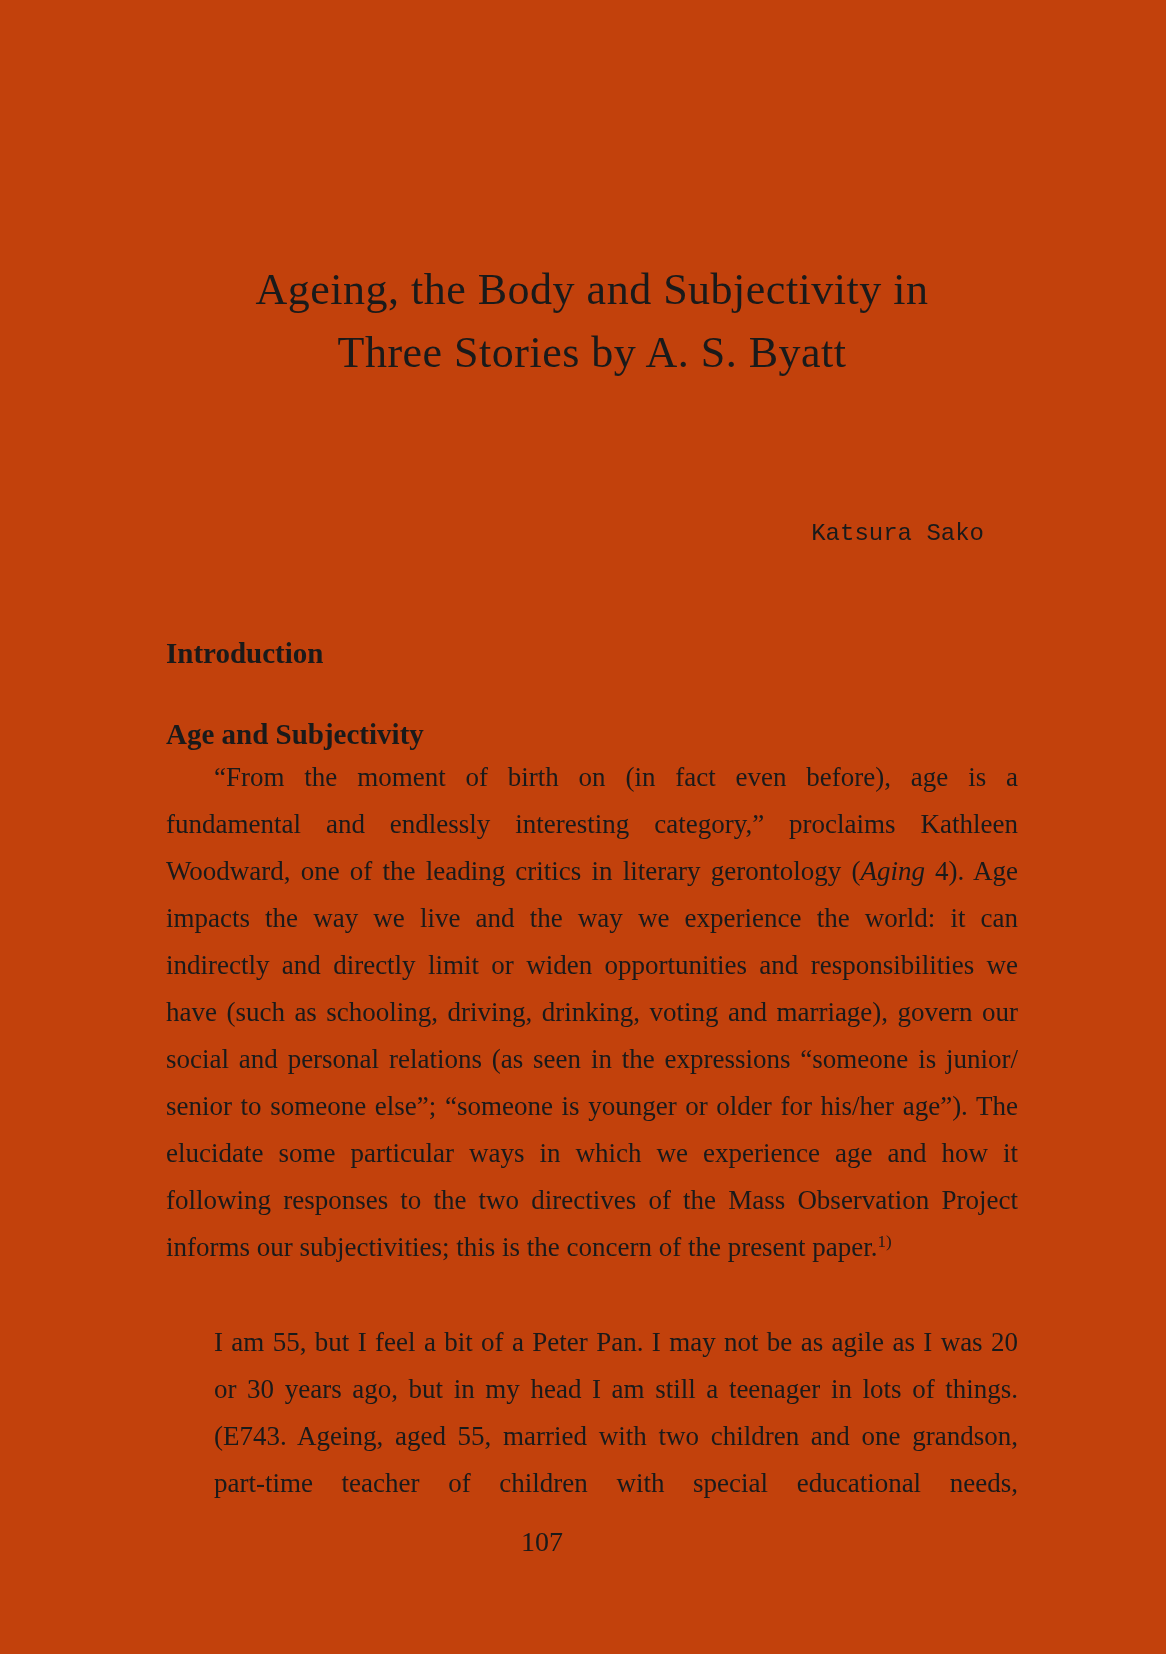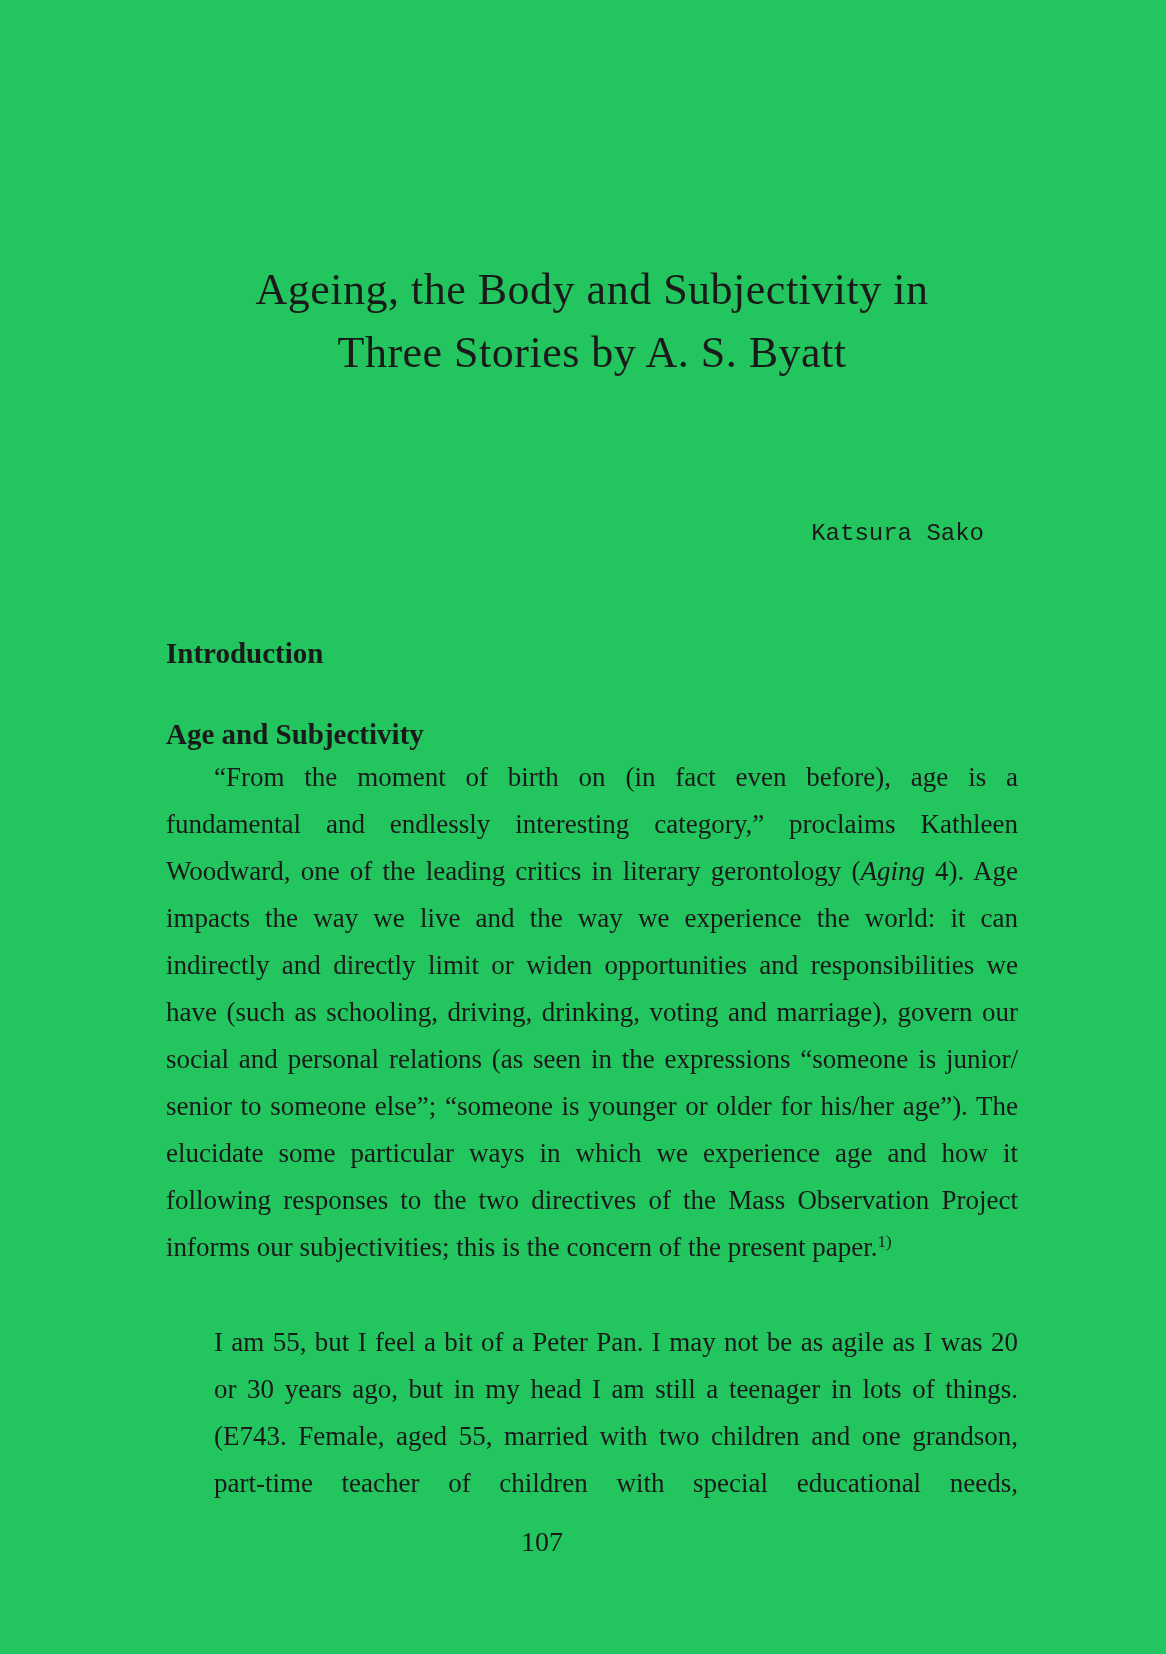--- a/index.html
+++ b/index.html
@@ -5,21 +5,21 @@
   html, body {
     margin: 0;
     padding: 0;
     background: #ffffff;
   }
   .page {
     position: relative;
     width: 1166px;
     height: 1654px;
     margin: 0 auto;
-    background: #22c55e;
+    background: #c2410c;
     color: #1a1a1a;
     font-family: "Liberation Serif", "DejaVu Serif", serif;
     overflow: hidden;
   }
   .paper-title {
     position: absolute;
     left: 166px;
     width: 852px;
     top: 258px;
     margin: 0;
@@ -119,19 +119,19 @@
       <div class="line"><span>social and personal relations (as seen in the expressions “someone is junior/</span></div>
       <div class="line"><span>senior to someone else”; “someone is younger or older for his/her age”). The</span></div>
       <div class="line"><span>elucidate some particular ways in which we experience age and how it</span></div>
       <div class="line"><span>following responses to the two directives of the Mass Observation Project</span></div>
       <div class="line last"><span>informs our subjectivities; this is the concern of the present paper.</span><sup class="fn">1)</sup></div>
     </div>
 
   <div class="block-quote">
       <div class="line"><span>I am 55, but I feel a bit of a Peter Pan. I may not be as agile as I was 20</span></div>
       <div class="line"><span>or 30 years ago, but in my head I am still a teenager in lots of things.</span></div>
-      <div class="line"><span>(E743. Female, aged 55, married with two children and one grandson,</span></div>
+      <div class="line"><span>(E743. Ageing, aged 55, married with two children and one grandson,</span></div>
       <div class="line"><span>part-time teacher of children with special educational needs,</span></div>
     </div>
 
   <div class="page-number">107</div>
 
 </div>
 
 </body></html>

